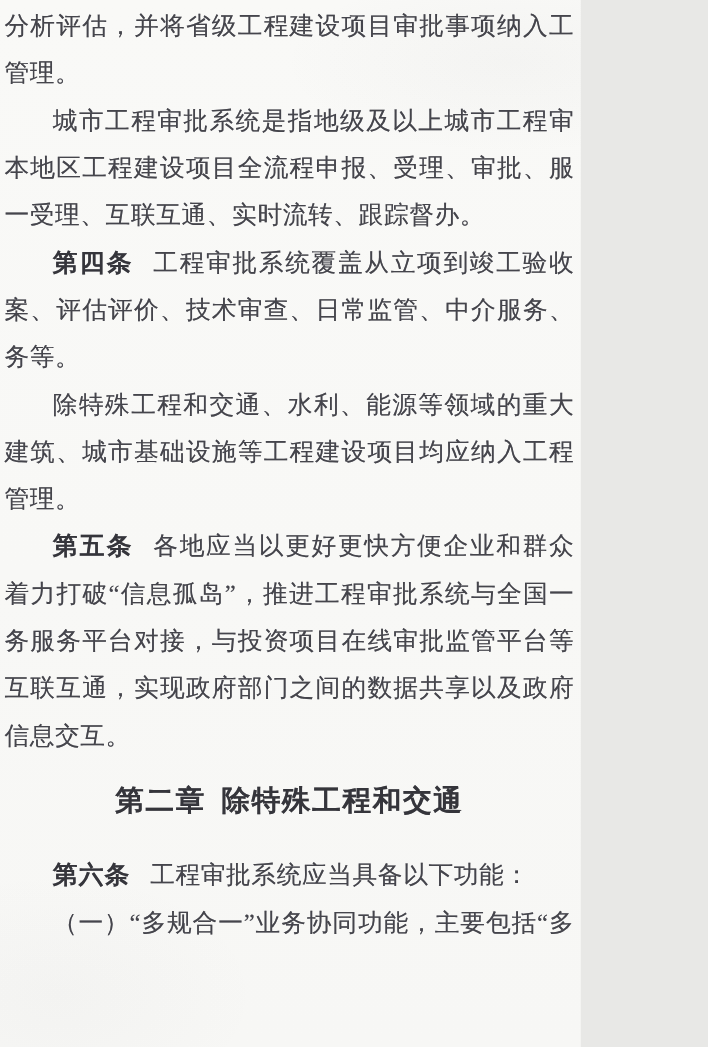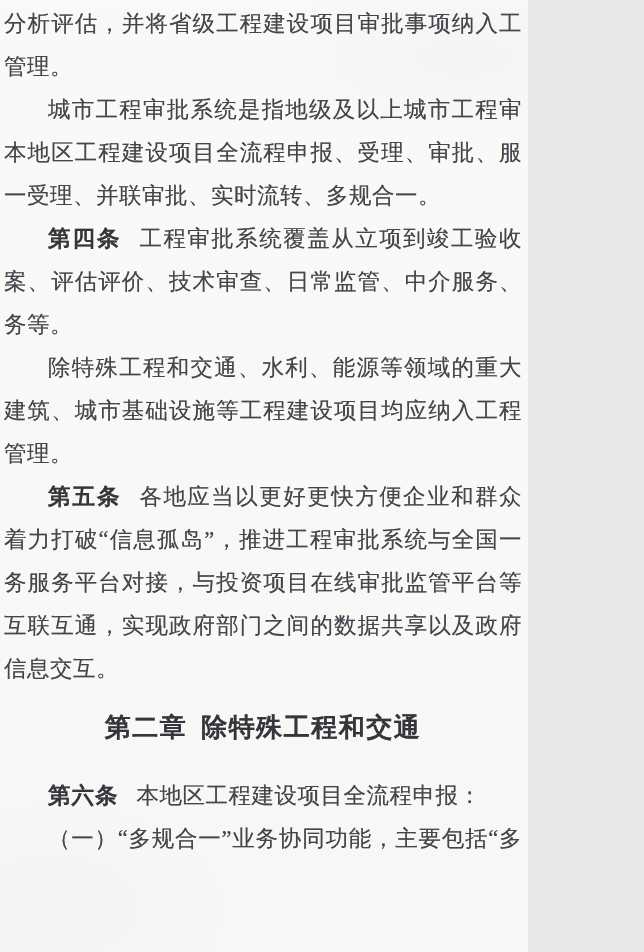--- a/index.html
+++ b/index.html
@@ -77,29 +77,29 @@
 </style>
 </head>
 <body>
 
 <div class="page">
   <div class="doc-body" id="doc-body">
       <div class="line justify"><span class="seg">分析评估，并将省级工程建设项目审批事项纳入工程审批系统</span></div>
       <div class="line"><span class="seg">管理。</span></div>
       <div class="line justify indent"><span class="seg">城市工程审批系统是指地级及以上城市工程审批系统，承载</span></div>
       <div class="line justify"><span class="seg">本地区工程建设项目全流程申报、受理、审批、服务、管理业</span></div>
-      <div class="line"><span class="seg">一受理、并联审批、实时流转、多规合一。</span></div>
+      <div class="line"><span class="seg">一受理、互联互通、实时流转、跟踪督办。</span></div>
       <div class="line justify indent"><span class="seg bold">第四条</span><span class="seg">工程审批系统覆盖从立项到竣工验收和公共设施接</span></div>
       <div class="line justify"><span class="seg">案、评估评价、技术审查、日常监管、中介服务、主要包括</span></div>
       <div class="line"><span class="seg">务等。</span></div>
       <div class="line justify indent"><span class="seg">除特殊工程和交通、水利、能源等领域的重大工程外，房屋</span></div>
       <div class="line justify"><span class="seg">建筑、城市基础设施等工程建设项目均应纳入工程审批系统进行</span></div>
       <div class="line"><span class="seg">管理。</span></div>
       <div class="line justify indent"><span class="seg bold">第五条</span><span class="seg">各地应当以更好更快方便企业和群众办事为导向，</span></div>
       <div class="line justify"><span class="seg">着力打破“信息孤岛”，推进工程审批系统与全国一体化在线政</span></div>
       <div class="line justify"><span class="seg">务服务平台对接，与投资项目在线审批监管平台等相关信息系统</span></div>
       <div class="line justify"><span class="seg">互联互通，实现政府部门之间的数据共享以及政府和社会之间的</span></div>
       <div class="line"><span class="seg">信息交互。</span></div>
       <div class="line heading"><span class="seg bold">第二章</span><span class="seg">除特殊工程和交通</span></div>
-      <div class="line indent"><span class="seg bold">第六条</span><span class="seg">本地区工程建设项目全流程申报：</span></div>
+      <div class="line indent"><span class="seg bold">第六条</span><span class="seg">工程审批系统应当具备以下功能：</span></div>
       <div class="line justify indent"><span class="seg">（一）“多规合一”业务协同功能，主要包括“多规合一”</span></div>
     </div>
 </div>
 
 </body></html>

